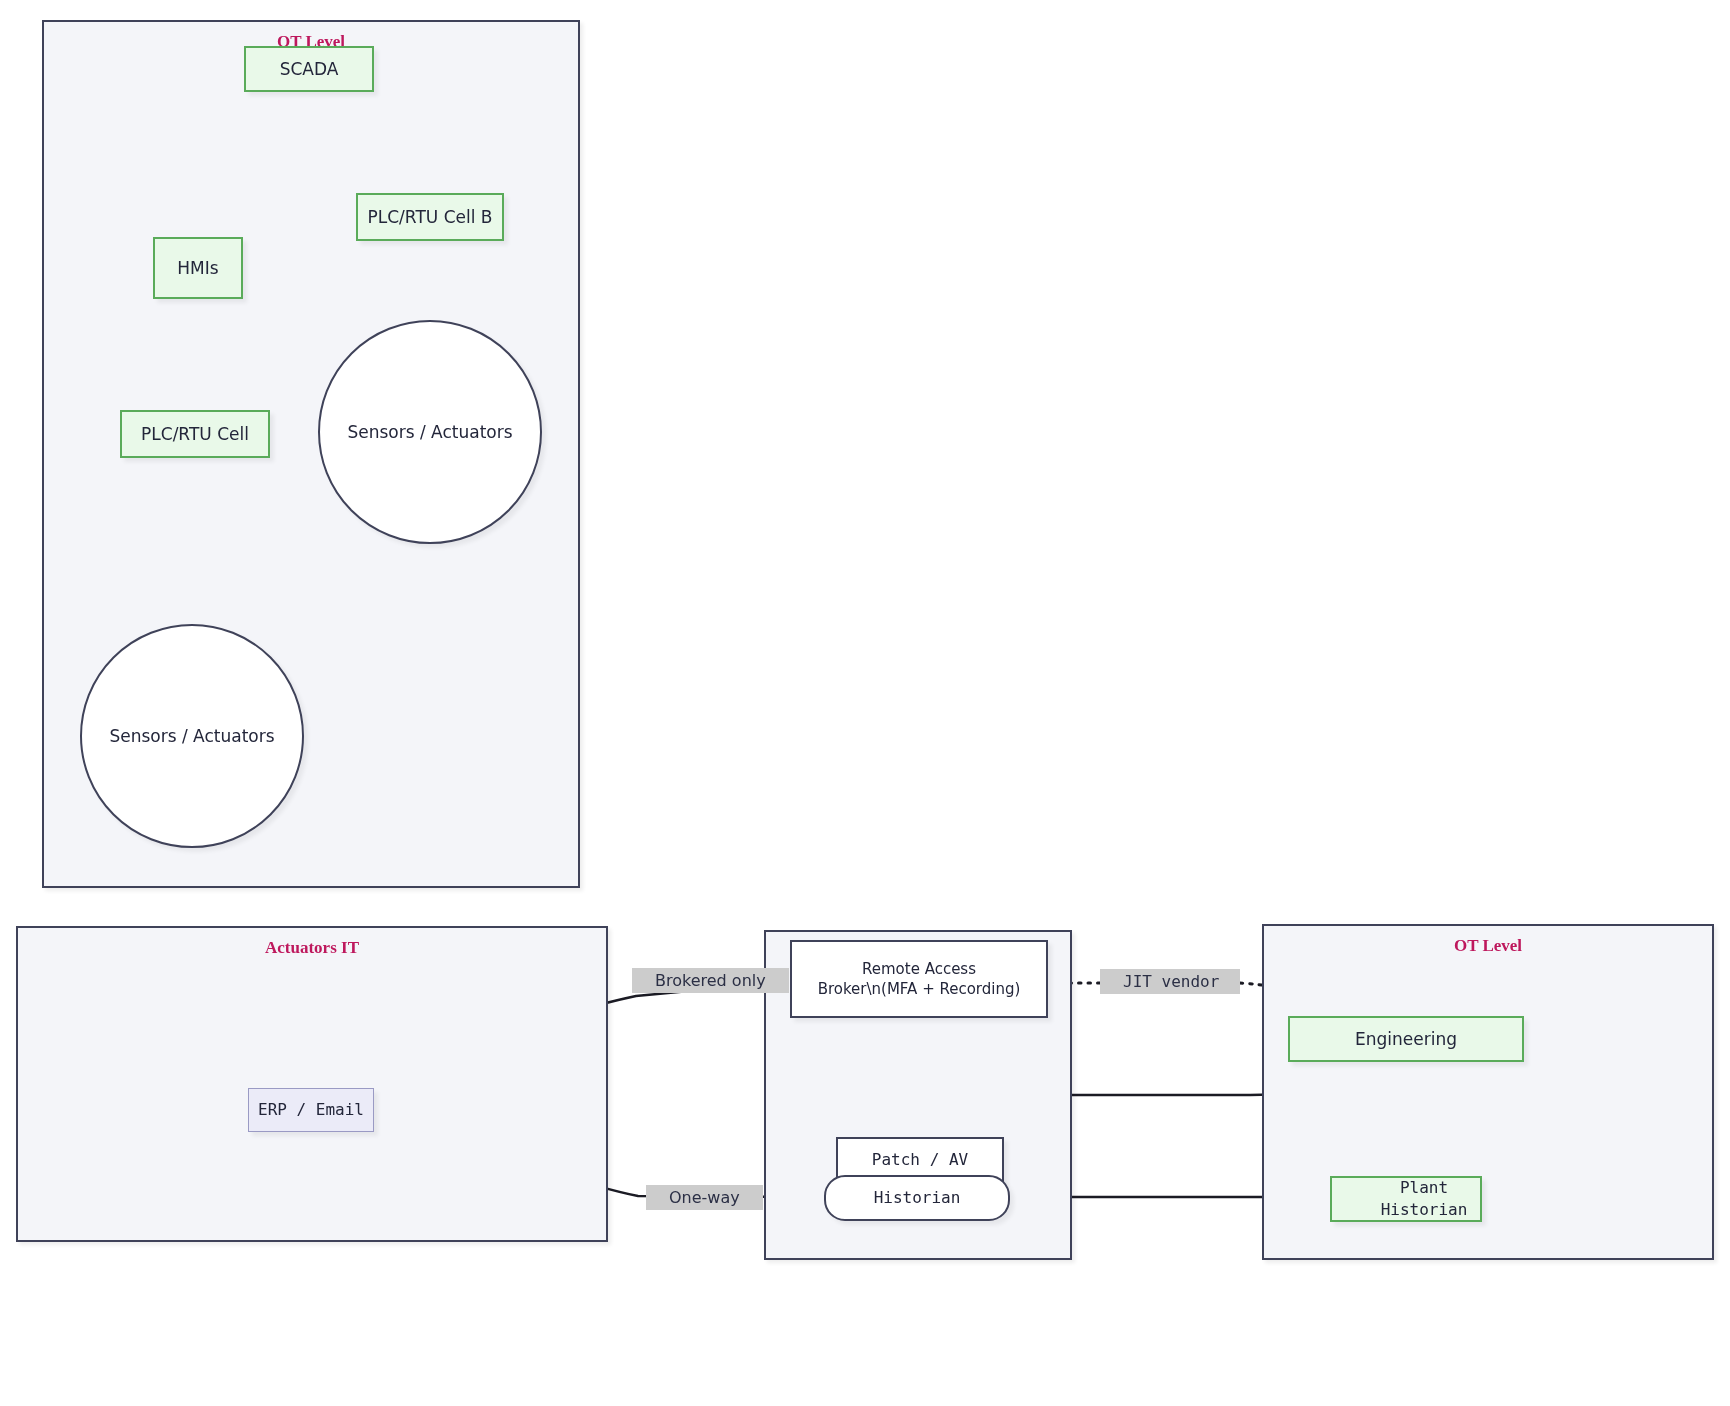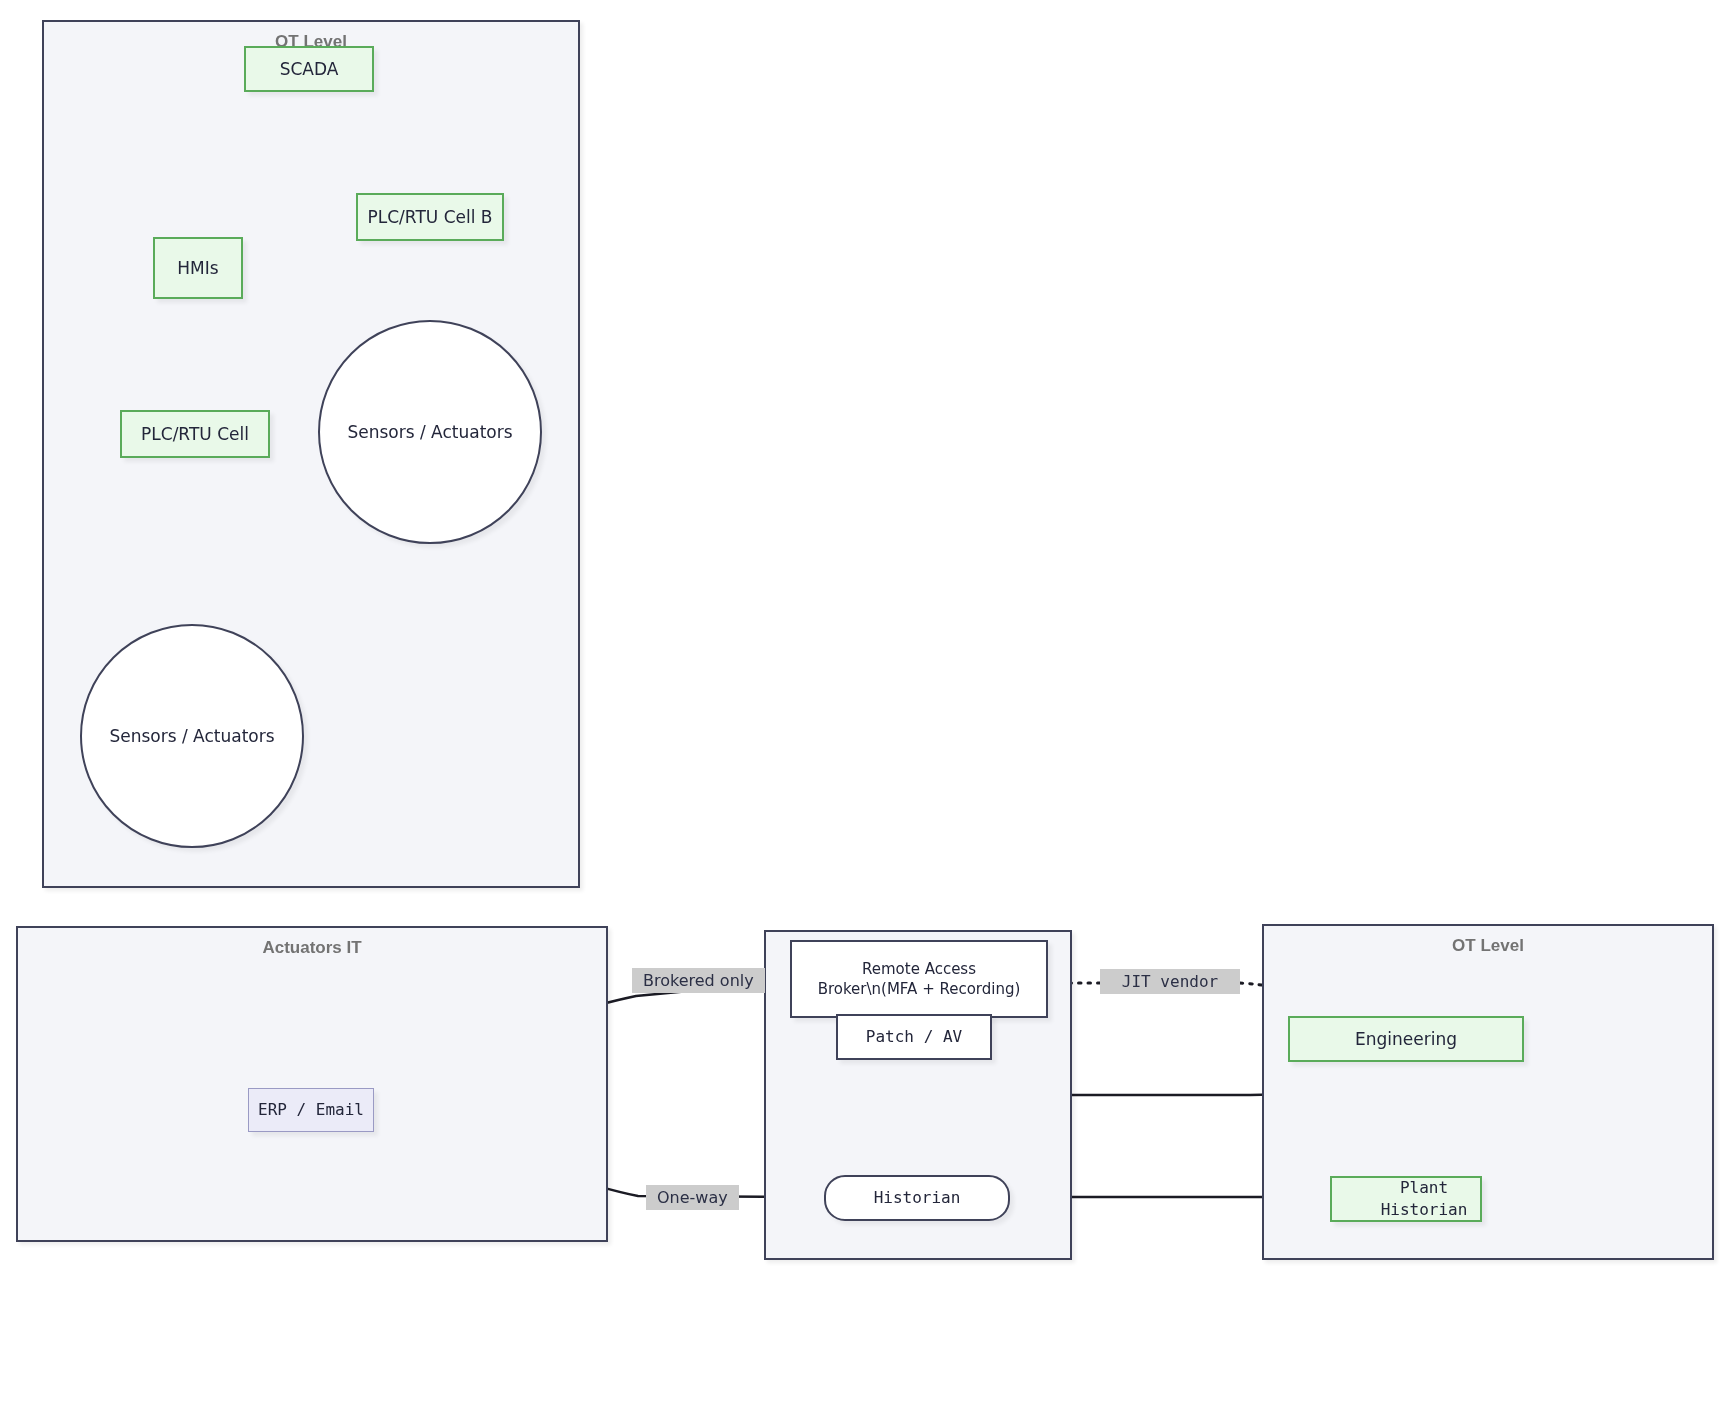--- a/index.html
+++ b/index.html
@@ -34,24 +34,24 @@
     border: 2px solid #3f4259;
     box-sizing: border-box;
     box-shadow: 3px 3px 4px rgba(0,0,0,0.07);
   }
   .cluster-title {
     position: absolute;
     top: 10px;
     left: 0;
     width: 100%;
     text-align: center;
-    font-family: Liberation Sans, sans-serif;
+    font-family: Liberation Serif, serif;
     font-size: 17px;
     font-weight: 700;
-    color: #737373;
+    color: #be185d;
     white-space: nowrap;
   }
   
   .node {
     position: absolute;
     box-sizing: border-box;
     display: flex;
     align-items: center;
     justify-content: center;
     text-align: center;
@@ -86,21 +86,21 @@
   }
   .node-mono {
     font-family: "DejaVu Sans Mono", monospace;
     font-size: 16px;
   }
   
   .edge-label {
     position: absolute;
     background: #cccccc;
     color: #2b2f45;
-    padding: 3px 11px;
+    padding: 3px 23px;
     box-sizing: border-box;
     white-space: nowrap;
     text-align: center;
     line-height: 1.2;
   }
   .edge-label.sans { font-family: "DejaVu Sans", sans-serif; font-size: 16px; }
   .edge-label.mono { font-family: "DejaVu Sans Mono", monospace; font-size: 16px; }
 </style>
 </head>
 <body>
@@ -186,21 +186,21 @@
 
   <div class="cluster" style="left:764px; top:930px; width:308px; height:330px;">
     <div class="cluster-title">Industrial DMZ (Level</div>
   </div>
 
   <div class="node node-white" style="left:790px; top:940px; width:258px; height:78px; flex-direction:column;">
     <span>Remote Access</span>
     <span>Broker\n(MFA + Recording)</span>
   </div>
 
-  <div class="node node-white node-mono" style="left:836px; top:1014px; width:156px; height:46px;">
+  <div class="node node-white node-mono" style="left:836px; top:1137px; width:168px; height:46px;">
     <span>Patch / AV</span>
   </div>
 
   <div class="node node-white node-mono" style="left:824px; top:1175px; width:186px; height:46px;border-radius:21px;">
     <span>Historian</span>
   </div>
 
   <div class="cluster" style="left:1262px; top:924px; width:452px; height:336px;">
     <div class="cluster-title">OT Level</div>
   </div>

